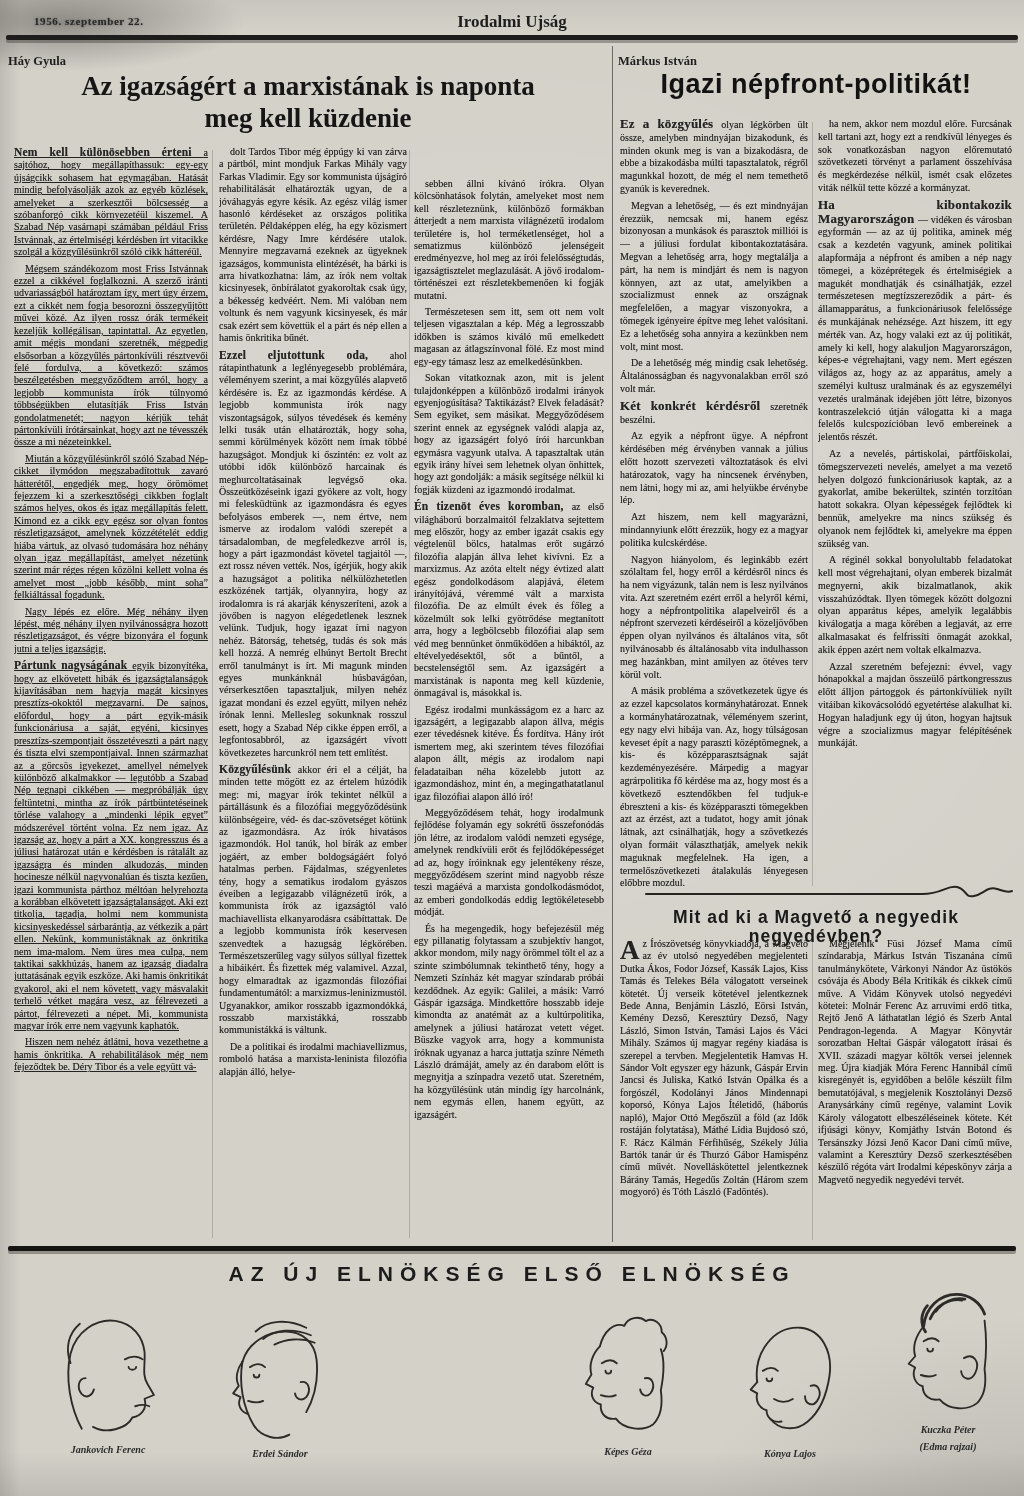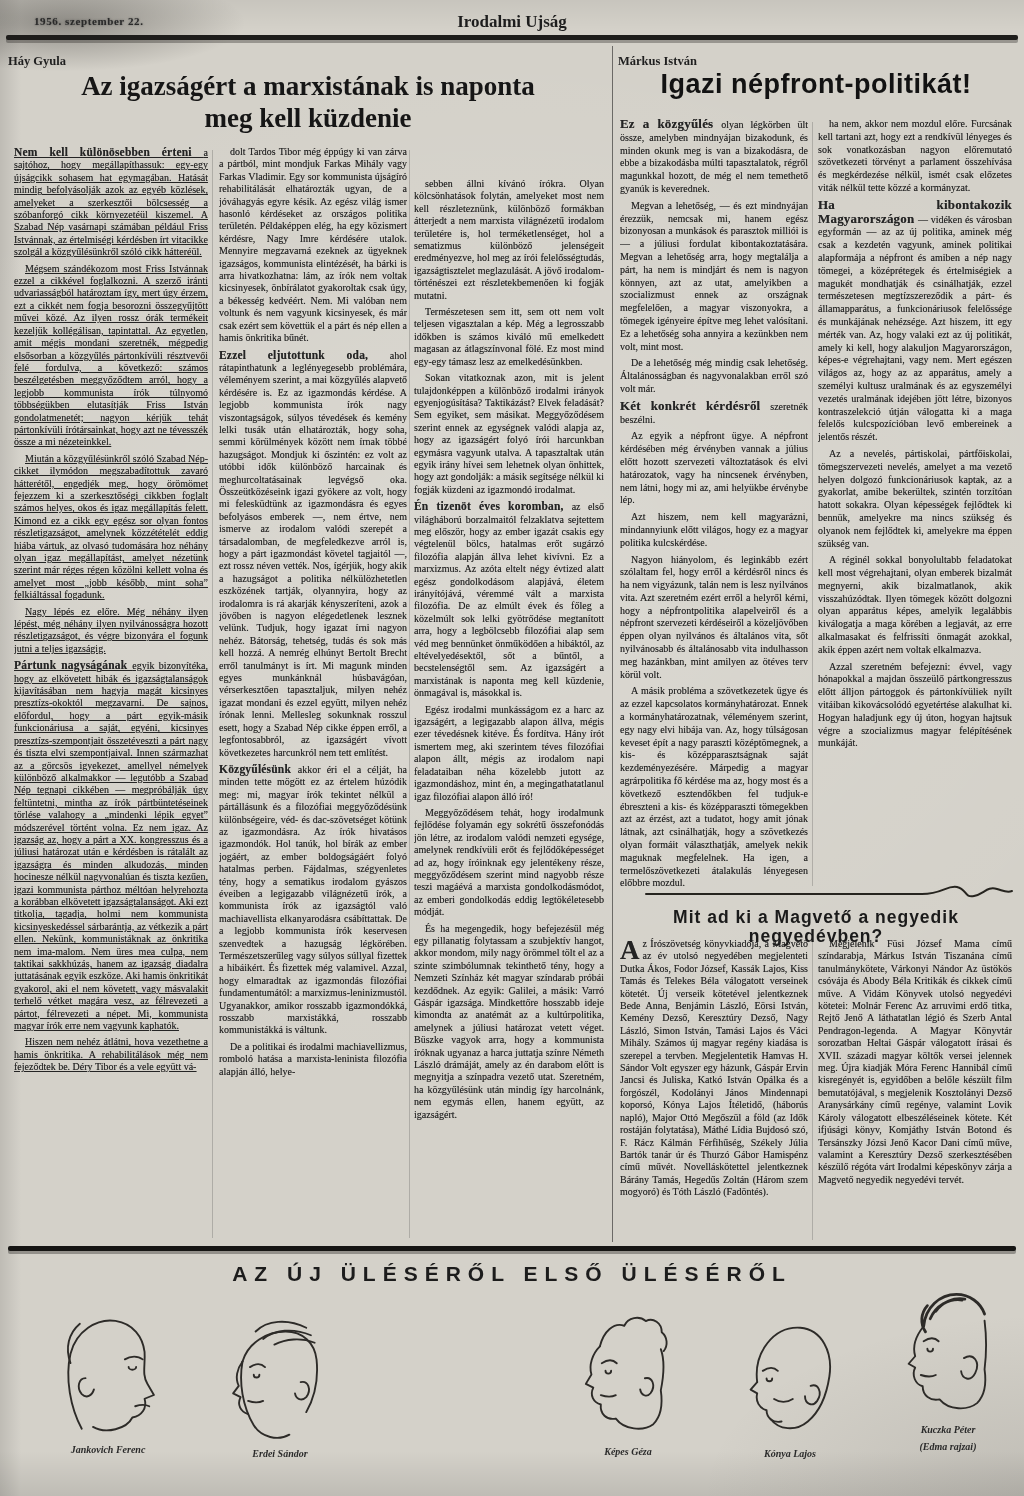--- a/index.html
+++ b/index.html
@@ -98,21 +98,21 @@
 
   <div class="abs author" style="left:618px;width:396px;top:54px;">Márkus István</div>
   <div class="abs headline hl-right" style="left:616px;width:400px;top:70px;">Igazi népfront-politikát!</div>
 
   <div class="abs col col-r rcol" id="col-r1" style="left:620px;top:118px;width:188px;height:770px;">
       <p class="para flush"><strong class="lead">Ez a közgyűlés </strong>olyan légkörben ült össze, amelyben mindnyájan bizakodunk, és minden okunk meg is van a bizakodásra, de ebbe a bizakodásba múlti tapasztalatok, régről magunkkal hozott, de még el nem temethető gyanúk is keverednek.</p>
       <p class="para">Megvan a lehetőség, — és ezt mindnyájan érezzük, nemcsak mi, hanem egész bizonyosan a munkások és parasztok milliói is — a júliusi fordulat kibontakoztatására. Megvan a lehetőség arra, hogy megtalálja a párt, ha nem is mindjárt és nem is nagyon könnyen, azt az utat, amelyikben a szocializmust ennek az országnak megfelelően, a magyar viszonyokra, a tömegek igényeire építve meg lehet valósítani. Ez a lehetőség soha annyira a kezünkben nem volt, mint most.</p>
       <p class="para">De a lehetőség még mindig csak lehetőség. Általánosságban és nagyvonalakban erről szó volt már.</p>
       <p class="para flush"><strong class="lead">Két konkrét kérdésről </strong>szeretnék beszélni.</p>
       <p class="para">Az egyik a népfront ügye. A népfront kérdésében még érvényben vannak a július előtt hozott szervezeti változtatások és elvi határozatok, vagy ha nincsenek érvényben, nem látni, hogy mi az, ami helyükbe érvénybe lép.</p>
-      <p class="para">Azt hiszem, nem kell magyarázni, mindannyiunk előtt világos, hogy ez a magyar politika kulcskérdése.</p>
+      <p class="para">Azt hiszem, nem kell magyarázni, mindannyiunk előtt érezzük, hogy ez a magyar politika kulcskérdése.</p>
       <p class="para">Nagyon hiányolom, és leginkább ezért szólaltam fel, hogy erről a kérdésről nincs és ha nem vigyázunk, talán nem is lesz nyilvános vita. Azt szeretném ezért erről a helyről kérni, hogy a népfrontpolitika alapelveiről és a népfront szervezeti kérdéseiről a közeljövőben éppen olyan nyilvános és általános vita, sőt nyilvánosabb és általánosabb vita indulhasson meg hazánkban, mint amilyen az ötéves terv körül volt.</p>
       <p class="para">A másik probléma a szövetkezetek ügye és az ezzel kapcsolatos kormányhatározat. Ennek a kormányhatározatnak, véleményem szerint, egy nagy elvi hibája van. Az, hogy túlságosan keveset épít a nagy paraszti középtömegnek, a kis- és középparasztságnak saját kezdeményezésére. Márpedig a magyar agrárpolitika fő kérdése ma az, hogy most és a következő esztendőkben fel tudjuk-e ébreszteni a kis- és középparaszti tömegekben azt az érzést, azt a tudatot, hogy amit jónak látnak, azt csinálhatják, hogy a szövetkezés olyan formáit választhatják, amelyek nekik maguknak megfelelnek. Ha igen, a termelőszövetkezeti átalakulás lényegesen előbbre mozdul.</p>
     </div>
   <div class="abs col col-r rcol" id="col-r2" style="left:818px;top:118px;width:194px;height:770px;">
       <p class="para">ha nem, akkor nem mozdul előre. Furcsának kell tartani azt, hogy ezt a rendkívül lényeges és sok vonatkozásban nagyon előremutató szövetkezeti törvényt a parlament összehívása és megkérdezése nélkül, ismét csak előzetes viták nélkül tette közzé a kormányzat.</p>
       <p class="para flush"><strong class="lead">Ha kibontakozik Magyarországon </strong>— vidéken és városban egyformán — az az új politika, aminek még csak a kezdetén vagyunk, aminek politikai alapformája a népfront és amiben a nép nagy tömegei, a középrétegek és értelmiségiek a magukét mondhatják és csinálhatják, ezzel természetesen megtízszereződik a párt- és államapparátus, a funkcionáriusok felelőssége és munkájának nehézsége. Azt hiszem, itt egy mérték van. Az, hogy valaki ezt az új politikát, amely ki kell, hogy alakuljon Magyarországon, képes-e végrehajtani, vagy nem. Mert egészen világos az, hogy az az apparátus, amely a személyi kultusz uralmának és az egyszemélyi vezetés uralmának idejében jött létre, bizonyos kontraszelekció útján válogatta ki a maga felelős kulcspozícióban levő embereinek a jelentős részét.</p>
       <p class="para">Az a nevelés, pártiskolai, pártfőiskolai, tömegszervezeti nevelés, amelyet a ma vezető helyen dolgozó funkcionáriusok kaptak, az a gyakorlat, amibe bekerültek, szintén torzítóan hatott sokakra. Olyan képességek fejlődtek ki bennük, amelyekre ma nincs szükség és olyanok nem fejlődtek ki, amelyekre ma éppen szükség van.</p>
       <p class="para">A réginél sokkal bonyolultabb feladatokat kell most végrehajtani, olyan emberek bizalmát megnyerni, akik bizalmatlanok, akik visszahúzódtak. Ilyen tömegek között dolgozni olyan apparátus képes, amelyik legalábbis kiválogatja a maga körében a legjavát, az erre alkalmasakat és felfrissíti önmagát azokkal, akik éppen azért nem voltak elkalmazva.</p>
       <p class="para">Azzal szeretném befejezni: évvel, vagy hónapokkal a majdan összeülő pártkongresszus előtt álljon pártoggok és pártonkívüliek nyílt vitáiban kikovácsolódó egyetértése alakulhat ki. Hogyan haladjunk egy új úton, hogyan hajtsuk végre a szocializmus magyar felépítésének munkáját.</p>
     </div>
@@ -125,21 +125,21 @@
   <div class="abs headline hl-magveto" style="left:616px;width:400px;top:908px;">Mit ad ki a Magvető a negyedik negyedévben?</div>
   <div class="abs col" id="col-m1" style="left:620px;top:938px;width:188px;height:304px;">
       <p class="para flush"><span class="dropcap">A</span>z Írószövetség könyvkiadója, a Magvető az év utolsó negyedében megjelenteti Dutka Ákos, Fodor József, Kassák Lajos, Kiss Tamás és Telekes Béla válogatott verseinek kötetét. Új verseik kötetével jelentkeznek Bede Anna, Benjámin László, Eörsi István, Kemény Dezső, Keresztúry Dezső, Nagy László, Simon István, Tamási Lajos és Váci Mihály. Számos új magyar regény kiadása is szerepel a tervben. Megjelentetik Hamvas H. Sándor Volt egyszer egy házunk, Gáspár Ervin Jancsi és Juliska, Katkó István Opálka és a forgószél, Kodolányi János Mindennapi koporsó, Kónya Lajos Ítéletidő, (háborús napló), Major Ottó Megőszül a föld (az Idők rostáján folytatása), Máthé Lídia Bujdosó szó, F. Rácz Kálmán Férfihűség, Székely Júlia Bartók tanár úr és Thurzó Gábor Hamispénz című művét. Novelláskötettel jelentkeznek Bárány Tamás, Hegedűs Zoltán (Három szem mogyoró) és Tóth László (Fadöntés).</p>
     </div>
   <div class="abs col" id="col-m2" style="left:818px;top:938px;width:194px;height:304px;">
       <p class="para">Megjelenik Füsi József Mama című színdarabja, Márkus István Tiszanána című tanulmánykötete, Várkonyi Nándor Az üstökös csóvája és Abody Béla Kritikák és cikkek című műve. A Vidám Könyvek utolsó negyedévi kötetei: Molnár Ferenc Az arruvimi erdő titka, Rejtő Jenő A láthatatlan légió és Szerb Antal Pendragon-legenda. A Magyar Könyvtár sorozatban Heltai Gáspár válogatott írásai és XVII. századi magyar költők versei jelennek meg. Újra kiadják Móra Ferenc Hannibál című kisregényét is, egyidőben a belőle készült film bemutatójával, s megjelenik Kosztolányi Dezső Aranysárkány című regénye, valamint Lovik Károly válogatott elbeszéléseinek kötete. Két ifjúsági könyv, Komjáthy István Botond és Tersánszky Józsi Jenő Kacor Dani című műve, valamint a Keresztúry Dezső szerkesztésében készülő régóta várt Irodalmi képeskönyv zárja a Magvető negyedik negyedévi tervét.</p>
     </div>
   <div class="abs vdiv light" style="left:812px;top:940px;height:300px;"></div>
 
   <div class="abs rule-bottom"></div>
-  <div class="abs strip-title">AZ ÚJ ÜLÉSÉRŐL ELSŐ ÜLÉSÉRŐL</div>
+  <div class="abs strip-title">AZ ÚJ ELNÖKSÉG ELSŐ ELNÖKSÉG</div>
 
   <div class="abs face" style="left:200px;top:1294px;">
     <svg class="sketch" width="140" height="150" viewBox="0 0 140 160">
       <path d="M30,72 C26,94 30,120 42,140 C50,153 68,157 80,150"></path>
       <path d="M30,72 C36,52 56,40 76,40 C94,40 107,52 109,70 C111,90 107,110 98,126"></path>
       <path d="M30,72 C24,80 22,90 26,98 L20,106 L28,110 C24,118 28,126 36,128"></path>
       <path d="M98,36 C78,26 56,28 44,40 M103,44 C84,36 64,38 52,48 M107,52 C92,46 76,48 64,54"></path>
       <path d="M42,86 a3,3 0 1 0 6,0"></path>
       <path d="M38,78 C44,74 50,74 54,78"></path>
       <path d="M92,94 C100,92 104,102 98,110 C93,115 87,112 86,106"></path>

